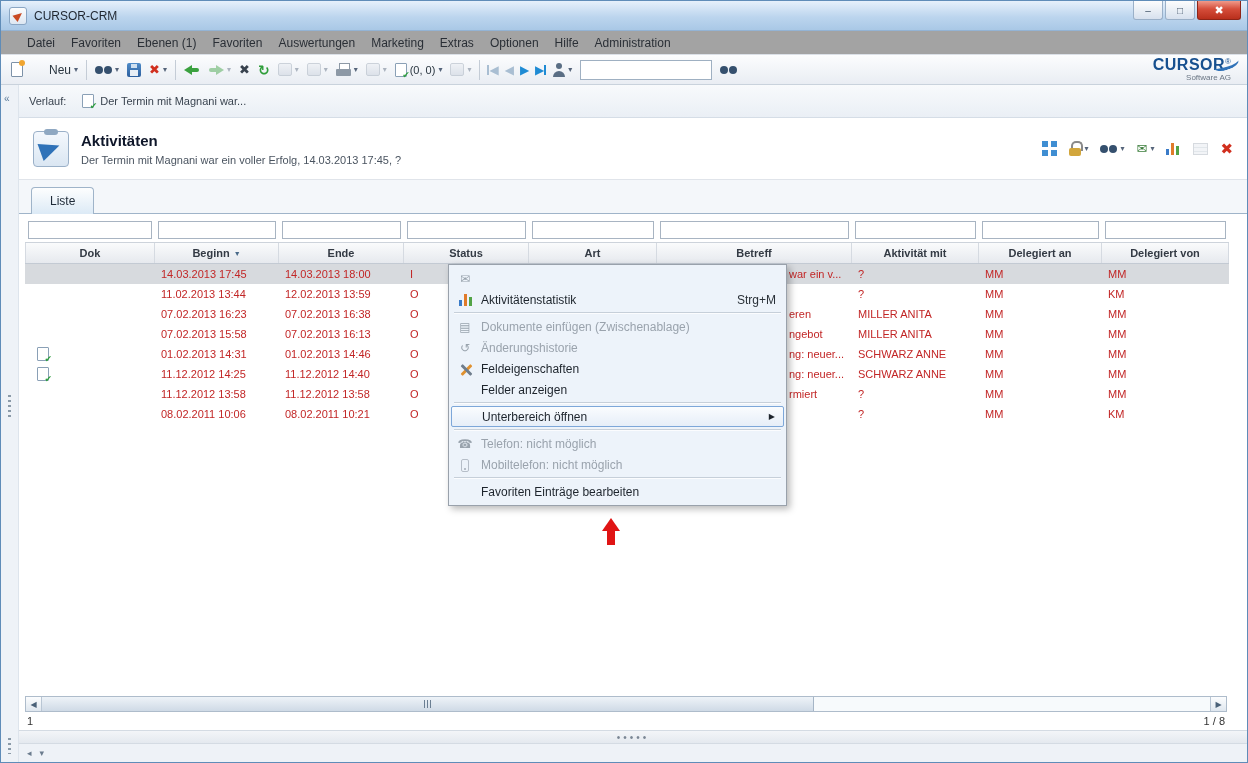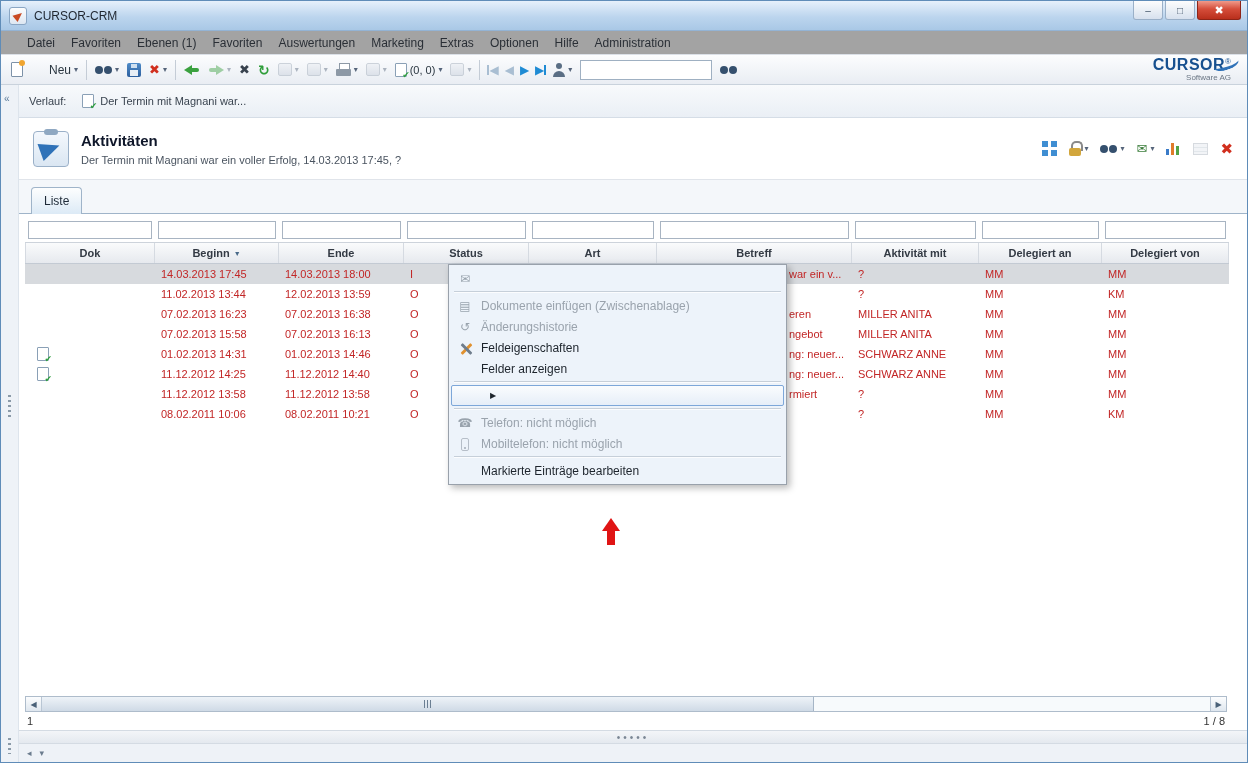--- a/index.html
+++ b/index.html
@@ -100,21 +100,21 @@
   
   .page-header { height:62px; flex:0 0 62px; background:#fff; border-bottom:1px solid #e0e4ea; display:flex; align-items:center; padding:0 14px; gap:12px; }
   .ph-title { font-size:15px; font-weight:bold; color:#0f172a; }
   .ph-sub { font-size:11px; color:#4a5460; margin-top:5px; }
   .ph-actions { margin-left:auto; display:flex; align-items:center; gap:12px; }
   .hbtn { display:flex; align-items:center; gap:3px; }
   .hbtn.disabled { opacity:.5; }
 
   
   .tabstrip { height:34px; flex:0 0 34px; background:#f4f7fa; padding:7px 0 0 12px; border-bottom:1px solid #9fb4c9; }
-  .tab { display:inline-flex; align-items:center; height:27px; padding:0 12px; background:linear-gradient(#fdfefe,#dceaf6); border:1px solid #9fb4c9; border-bottom:none; border-radius:4px 4px 0 0; font-size:12px; color:#1f2b38; }
+  .tab { display:inline-flex; align-items:center; height:27px; padding:0 18px; background:linear-gradient(#fdfefe,#dceaf6); border:1px solid #9fb4c9; border-bottom:none; border-radius:4px 4px 0 0; font-size:12px; color:#1f2b38; }
 
   
   .grid-area { flex:1 1 auto; position:relative; overflow:hidden; padding:4px 20px 0 6px; background:#fff; }
   .grid-cols { display:grid; grid-template-columns:130px 124px 125px 125px 128px 195px 127px 123px 127px; width:1204px; }
   .filter-row { height:24px; }
   .filter-row .fcell { padding:2px 3px; }
   .filter-row input { width:100%; height:18px; border:1px solid #a8b4c2; font-size:11px; padding:0 3px; background:#fff; }
   .header-row { height:22px; background:linear-gradient(#fafbfc,#e6e9ee); border-top:1px solid #cdd3db; border-bottom:1px solid #c3cad3; }
   .hcell { display:flex; align-items:center; justify-content:center; gap:4px; font-size:11px; font-weight:bold; color:#333a44; border-right:1px solid #d5dae1; white-space:nowrap; overflow:hidden; }
   .hcell:first-child { border-left:1px solid #d5dae1; }
@@ -464,53 +464,63 @@
         <span>◂</span>
         <span>▾</span>
       </div>
     </div>
   </div>
 
   <div class="context-menu">
     <div class="cm-item disabled">
       <span class="cm-icon">✉</span>
     </div>
+    <div class="cm-item">
+      <span class="cm-icon"><span class="icn i-bars" style="width:13px;height:12px;">
+            <i></i>
+            <i></i>
+            <i></i>
+          </span></span>
+      <span class="cm-label">Aktivitätenstatistik</span>
+      <span class="cm-short">Strg+M</span>
+    </div>
     <div class="cm-sep"></div>
     <div class="cm-item disabled">
       <span class="cm-icon">▤</span>
       <span class="cm-label">Dokumente einfügen (Zwischenablage)</span>
     </div>
     <div class="cm-item disabled">
       <span class="cm-icon">↺</span>
       <span class="cm-label">Änderungshistorie</span>
     </div>
     <div class="cm-item">
       <span class="cm-icon"><span class="icn i-tools" style="width:13px;height:13px;"></span></span>
       <span class="cm-label">Feldeigenschaften</span>
     </div>
     <div class="cm-item">
       <span class="cm-icon"></span>
       <span class="cm-label">Felder anzeigen</span>
     </div>
     <div class="cm-sep"></div>
     <div class="cm-item highlight">
       <span class="cm-icon"></span>
+      <span class="cm-label">Unterbereich öffnen</span>
       <span class="cm-arrow">▶</span>
     </div>
     <div class="cm-sep"></div>
     <div class="cm-item disabled">
       <span class="cm-icon">☎</span>
       <span class="cm-label">Telefon: nicht möglich</span>
     </div>
     <div class="cm-item disabled">
       <span class="cm-icon"><span class="icn i-mobile"></span></span>
       <span class="cm-label">Mobiltelefon: nicht möglich</span>
     </div>
     <div class="cm-sep"></div>
     <div class="cm-item">
       <span class="cm-icon"></span>
-      <span class="cm-label">Markierte Einträge bearbeiten</span>
+      <span class="cm-label">Favoriten Einträge bearbeiten</span>
     </div>
   </div>
 
   <div class="red-arrow"></div>
 
 </div>
 
 </body></html>

